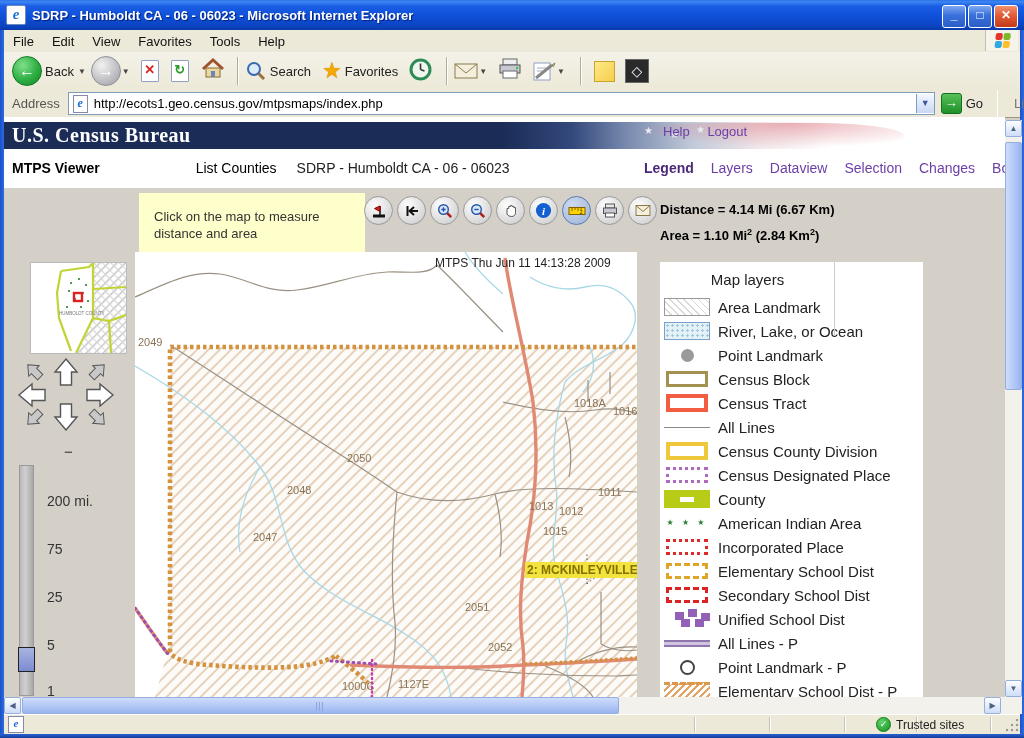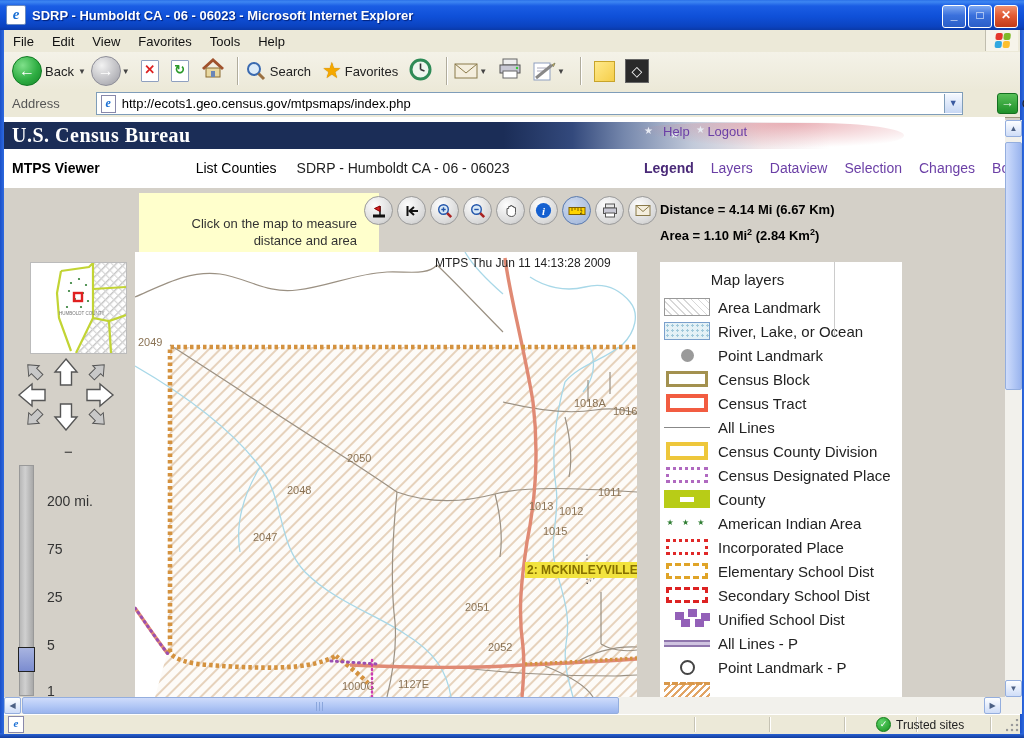--- a/index.html
+++ b/index.html
@@ -32,21 +32,21 @@
   .navcircle.back{background:radial-gradient(circle at 35% 30%,#7fe08a,#2fae43 55%,#148427);border:1px solid #0f7a22;}
   .navcircle.fwd{background:radial-gradient(circle at 35% 30%,#f2f2f2,#c2c2c6 55%,#9a9aa2);border:1px solid #8e8e98;}
   .tlabel{font-size:13px;color:#222;margin:0 3px;}
   .ddarrow{font-size:8px;color:#444;margin:0 5px 0 1px;}
   .docicon{position:relative;width:16px;height:20px;background:#fff;border:1px solid #8fa0c0;border-radius:1px;margin:0 6px;}
   .docicon .glyph{position:absolute;left:0;top:1px;width:16px;text-align:center;font-weight:bold;font-size:13px;}
   .sticky{width:19px;height:19px;background:linear-gradient(135deg,#ffe98a,#f5ce4a);border:1px solid #c8a42a;margin:0 6px;}
   .diamondbtn{width:22px;height:22px;background:#2a2a2a;border:1px solid #666;display:flex;align-items:center;justify-content:center;color:#fff;font-size:14px;margin:0 4px;}
 
   
-  .addressbar{left:4px;top:90px;width:1016px;height:27px;background:#ece9d8;border-bottom:1px solid #9c987c;display:flex;align-items:center;gap:28px;}
+  .addressbar{left:4px;top:90px;width:1016px;height:27px;background:#ece9d8;border-bottom:1px solid #9c987c;display:flex;align-items:center;}
   .addrlabel{font-size:13px;color:#555;margin:0 8px 0 8px;}
   .addrfield{position:relative;flex:0 0 865px;height:21px;background:#fff;border:1px solid #7f9db9;display:flex;align-items:center;}
   .addrfield .pgicon{width:13px;height:16px;background:#fff;border:1px solid #88a;margin:0 4px;color:#1a6fd4;font:bold italic 12px/14px "Liberation Serif",serif;text-align:center;}
   .addrinput{border:0;outline:0;flex:1;font-size:13px;font-family:"Liberation Sans",sans-serif;color:#000;background:transparent;}
   .addrdrop{width:17px;height:19px;background:linear-gradient(180deg,#f4f8ff,#c8d8f4);border-left:1px solid #7f9db9;color:#3a5aa0;font-size:9px;text-align:center;line-height:19px;}
   .gobtn{display:flex;align-items:center;margin-left:6px;}
   .gobox{width:19px;height:19px;background:linear-gradient(180deg,#58c058,#1e9028);border:1px solid #147020;border-radius:3px;color:#fff;text-align:center;font:bold 13px/18px "Liberation Sans",sans-serif;}
   .golabel{font-size:13px;margin:0 8px 0 4px;color:#222;}
   .linkslabel{font-size:13px;color:#777;margin:0 4px 0 10px;}
 
@@ -62,21 +62,21 @@
   .helprow{position:absolute;left:659px;top:7px;font-size:13px;}
   .plink{color:#6b3fa6;text-decoration:none;margin-right:14px;}
   .appbar{left:0;top:38px;width:1001px;height:26px;background:#fff;display:flex;align-items:center;}
   .appname{font:bold 14px "Liberation Sans",sans-serif;color:#000;margin-left:8px;}
   .listcounties{font-size:14px;color:#000000;margin-left:96px;}
   .ctx{font-size:14px;color:#222;margin-left:20px;white-space:nowrap;}
   .navlinks{position:absolute;left:640px;top:38px;width:361px;height:26px;display:flex;align-items:center;overflow:hidden;white-space:nowrap;}
   .navlink{font-size:14px;color:#6b3fa6;margin-right:17px;}
   .navlink.active{font-weight:bold;color:#4a2a78;}
 
-  .notebox{left:135px;top:76px;width:196px;height:36px;background:#ffffcc;padding:22px;font-size:13px;color:#333;line-height:17px;text-align:right;}
+  .notebox{left:135px;top:76px;width:196px;height:36px;background:#ffffcc;padding:15px;font-size:13px;color:#333;line-height:17px;}
   .mtools{left:360px;top:79px;display:flex;gap:4px;}
   .mbtn{width:27px;height:27px;border-radius:50%;background:radial-gradient(circle at 35% 30%,#fdfdfd,#d8d8d8 70%,#b8b8b8);border:1px solid #9a9a9a;display:flex;align-items:center;justify-content:center;}
   .mbtn.pressed{background:radial-gradient(circle at 35% 30%,#cdd9ee,#9fb4d8);border:1px solid #5a7aae;}
   .measuretext{left:656px;top:82px;font:bold 13px/22px "Liberation Sans",sans-serif;color:#000;}
   .measuretext sup{font-size:9px;}
 
   
   .ovmap{left:26px;top:145px;width:95px;height:90px;background:#fff;border:1px solid #bbb;}
   .arrowpad{left:12px;top:240px;}
   .scaleminus{left:60px;top:326px;font-size:15px;color:#333;}
@@ -84,21 +84,21 @@
   .sliderhandle{left:14px;top:530px;width:15px;height:23px;background:linear-gradient(180deg,#a8b4e0,#7b8cd0);border:1px solid #222;}
   .ticklabel{left:43px;font-size:14px;color:#333;}
 
   
   .mapview{left:131px;top:135px;width:502px;height:445px;background:#fff;overflow:hidden;}
   .maplabel{position:absolute;font-size:11px;color:#8a7355;white-space:nowrap;}
   .timestamp{position:absolute;left:300px;top:4px;font-size:12px;color:#222;}
   .placelabel{position:absolute;left:390px;top:310px;background:#f2e33e;color:#857000;font:bold 12px "Liberation Sans",sans-serif;padding:1px 2px;white-space:nowrap;}
 
   
-  .legendpanel{left:656px;top:145px;width:242px;height:435px;background:#fff;overflow:hidden;}
+  .legendpanel{left:656px;top:145px;width:263px;height:435px;background:#fff;overflow:hidden;}
   .legendtitle{font-size:15px;color:#222;text-align:center;width:175px;padding-top:9px;}
   .cellline{position:absolute;left:174px;top:0;width:1px;height:74px;background:#ccc;}
   .lrow{display:flex;align-items:center;height:24px;padding-left:4px;}
   .lrow .lab{font-size:15px;color:#222;margin-left:8px;white-space:nowrap;}
   .swatch{width:46px;height:18px;box-sizing:border-box;flex:0 0 46px;display:flex;align-items:center;justify-content:center;position:relative;}
   .sw0{border:1px solid #999;background:repeating-linear-gradient(45deg,#fff 0 4px,#d8d8d8 4px 5px);}
   .sw1{border:1px solid #7aa0cc;background-color:#e4f1f6;background-image:radial-gradient(#9fc8da 1px,transparent 1.3px);background-size:5px 5px;}
   .sw2c{width:13px;height:13px;border-radius:50%;background:#9a9a9a;margin:auto;}
   .sw3{width:42px;flex-basis:42px;height:16px;border:3px solid #a3914f;background:#fff;margin:0 2px;}
   .sw4{width:42px;flex-basis:42px;height:18px;border:4px solid #f25c41;background:#fff;margin:0 2px;}
@@ -577,20 +577,21 @@
           <span class="lab">All Lines - P</span>
         </div>
       <div class="lrow">
           <span class="swatch">
             <span class="sw15c"></span>
           </span>
           <span class="lab">Point Landmark - P</span>
         </div>
       <div class="lrow">
           <span class="swatch sw16"></span>
+          <span class="lab">Elementary School Dist - P</span>
         </div>
     </div>
   </div>
 
   <div class="abs vscroll">
     <span class="sbtn" style="left:0;top:0;">▲</span>
     <span class="vthumb"></span>
     <span class="sbtn" style="left:0;top:560px;">▼</span>
   </div>
   <div class="abs hscroll">

